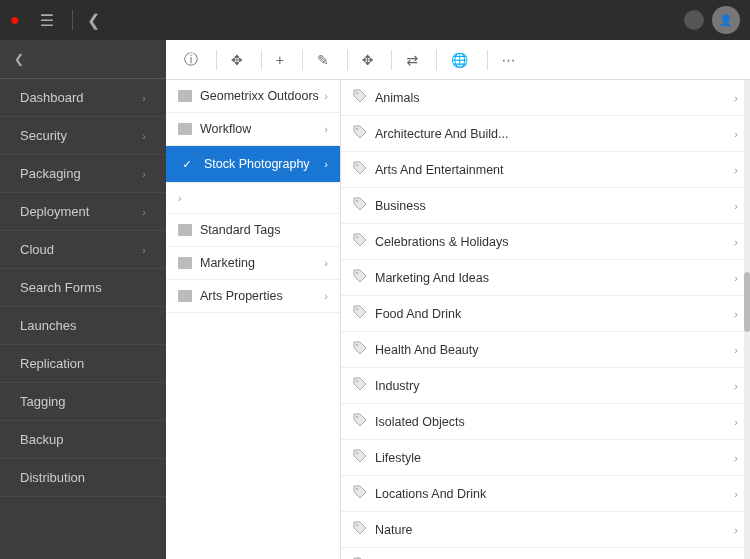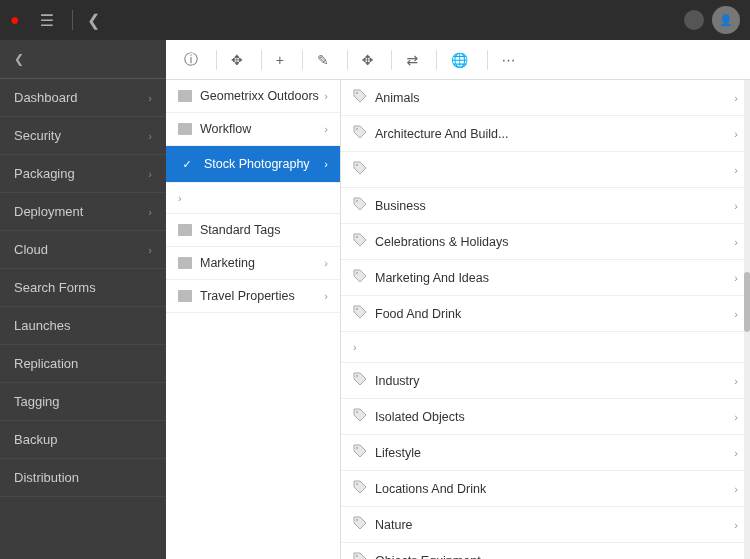--- a/index.html
+++ b/index.html
@@ -21,21 +21,21 @@
     .top-bar-badge { background: #555; color: #fff; border-radius: 50%; width: 20px; height: 20px; display: flex; align-items: center; justify-content: center; font-size: 11px; }
     .top-bar-avatar { width: 28px; height: 28px; background: #777; border-radius: 50%; display: flex; align-items: center; justify-content: center; color: #fff; font-size: 11px; }
 
     
     .layout { display: flex; height: 519px; }
 
     
     .sidebar { width: 166px; background: #3d3d3d; color: #ddd; flex-shrink: 0; overflow-y: auto; }
     .sidebar-ops { display: flex; align-items: center; gap: 6px; padding: 12px 14px; color: #fff; font-size: 14px; cursor: pointer; border-bottom: 1px solid #555; }
     .sidebar-ops .chevron-left { font-size: 12px; color: #aaa; }
-    .sidebar-item { display: flex; align-items: center; justify-content: space-between; padding: 11px 14px; cursor: pointer; color: #ccc; font-size: 13px; border-bottom: 1px solid #484848; }
+    .sidebar-item { display: flex; align-items: center; justify-content: space-between; padding: 11px 20px; cursor: pointer; color: #ccc; font-size: 13px; border-bottom: 1px solid #484848; }
     .sidebar-item .chevron-right { font-size: 11px; color: #888; }
 
     
     .toolbar { display: flex; align-items: center; background: #fff; border-bottom: 1px solid #ddd; padding: 0 10px; height: 40px; gap: 4px; }
     .toolbar-item { display: flex; align-items: center; gap: 4px; padding: 5px 8px; color: #444; font-size: 12px; cursor: pointer; border-radius: 3px; }
     .toolbar-item .icon { color: #666; font-size: 14px; }
     .toolbar-divider { width: 1px; height: 20px; background: #ddd; margin: 0 2px; }
 
     
     .main-content { flex: 1; display: flex; overflow: hidden; }
@@ -211,21 +211,21 @@
           <div class="col-item">
             <div class="left">
               <div class="folder-icon"></div>
               <span>Marketing</span>
             </div>
             <span class="chevron">›</span>
           </div>
           <div class="col-item">
             <div class="left">
               <div class="folder-icon"></div>
-              <span>Travel Properties</span>
+              <span>Arts Properties</span>
             </div>
             <span class="chevron">›</span>
           </div>
         </div>
 
       <div style="display:flex; flex:1; position:relative;">
         <div class="tag-panel" id="tag-column">
             <div class="tag-item">
               <div class="left">
                 <span><svg width="14" height="14" viewBox="0 0 14 14" fill="none" xmlns="http://www.w3.org/2000/svg">
@@ -245,20 +245,21 @@
                 <span>Architecture And Build...</span>
               </div>
               <span class="chevron">›</span>
             </div>
             <div class="tag-item">
               <div class="left">
                 <span><svg width="14" height="14" viewBox="0 0 14 14" fill="none" xmlns="http://www.w3.org/2000/svg">
     <path d="M1 1 L7 1 L13 7 L7 13 L1 7 Z" stroke="#aaa" stroke-width="1" fill="#e8e8e8"></path>
     <circle cx="4" cy="4" r="1" fill="#aaa"></circle>
   </svg></span>
+                <span>Arts And Entertainment</span>
               </div>
               <span class="chevron">›</span>
             </div>
             <div class="tag-item">
               <div class="left">
                 <span><svg width="14" height="14" viewBox="0 0 14 14" fill="none" xmlns="http://www.w3.org/2000/svg">
     <path d="M1 1 L7 1 L13 7 L7 13 L1 7 Z" stroke="#aaa" stroke-width="1" fill="#e8e8e8"></path>
     <circle cx="4" cy="4" r="1" fill="#aaa"></circle>
   </svg></span>
                 <span>Business</span>
@@ -289,20 +290,27 @@
               <div class="left">
                 <span><svg width="14" height="14" viewBox="0 0 14 14" fill="none" xmlns="http://www.w3.org/2000/svg">
     <path d="M1 1 L7 1 L13 7 L7 13 L1 7 Z" stroke="#aaa" stroke-width="1" fill="#e8e8e8"></path>
     <circle cx="4" cy="4" r="1" fill="#aaa"></circle>
   </svg></span>
                 <span>Food And Drink</span>
               </div>
               <span class="chevron">›</span>
             </div>
             <div class="tag-item">
+              <div class="left">
+                <span><svg width="14" height="14" viewBox="0 0 14 14" fill="none" xmlns="http://www.w3.org/2000/svg">
+    <path d="M1 1 L7 1 L13 7 L7 13 L1 7 Z" stroke="#aaa" stroke-width="1" fill="#e8e8e8"></path>
+    <circle cx="4" cy="4" r="1" fill="#aaa"></circle>
+  </svg></span>
+                <span>Health And Beauty</span>
+              </div>
               <span class="chevron">›</span>
             </div>
             <div class="tag-item">
               <div class="left">
                 <span><svg width="14" height="14" viewBox="0 0 14 14" fill="none" xmlns="http://www.w3.org/2000/svg">
     <path d="M1 1 L7 1 L13 7 L7 13 L1 7 Z" stroke="#aaa" stroke-width="1" fill="#e8e8e8"></path>
     <circle cx="4" cy="4" r="1" fill="#aaa"></circle>
   </svg></span>
                 <span>Industry</span>
               </div>

